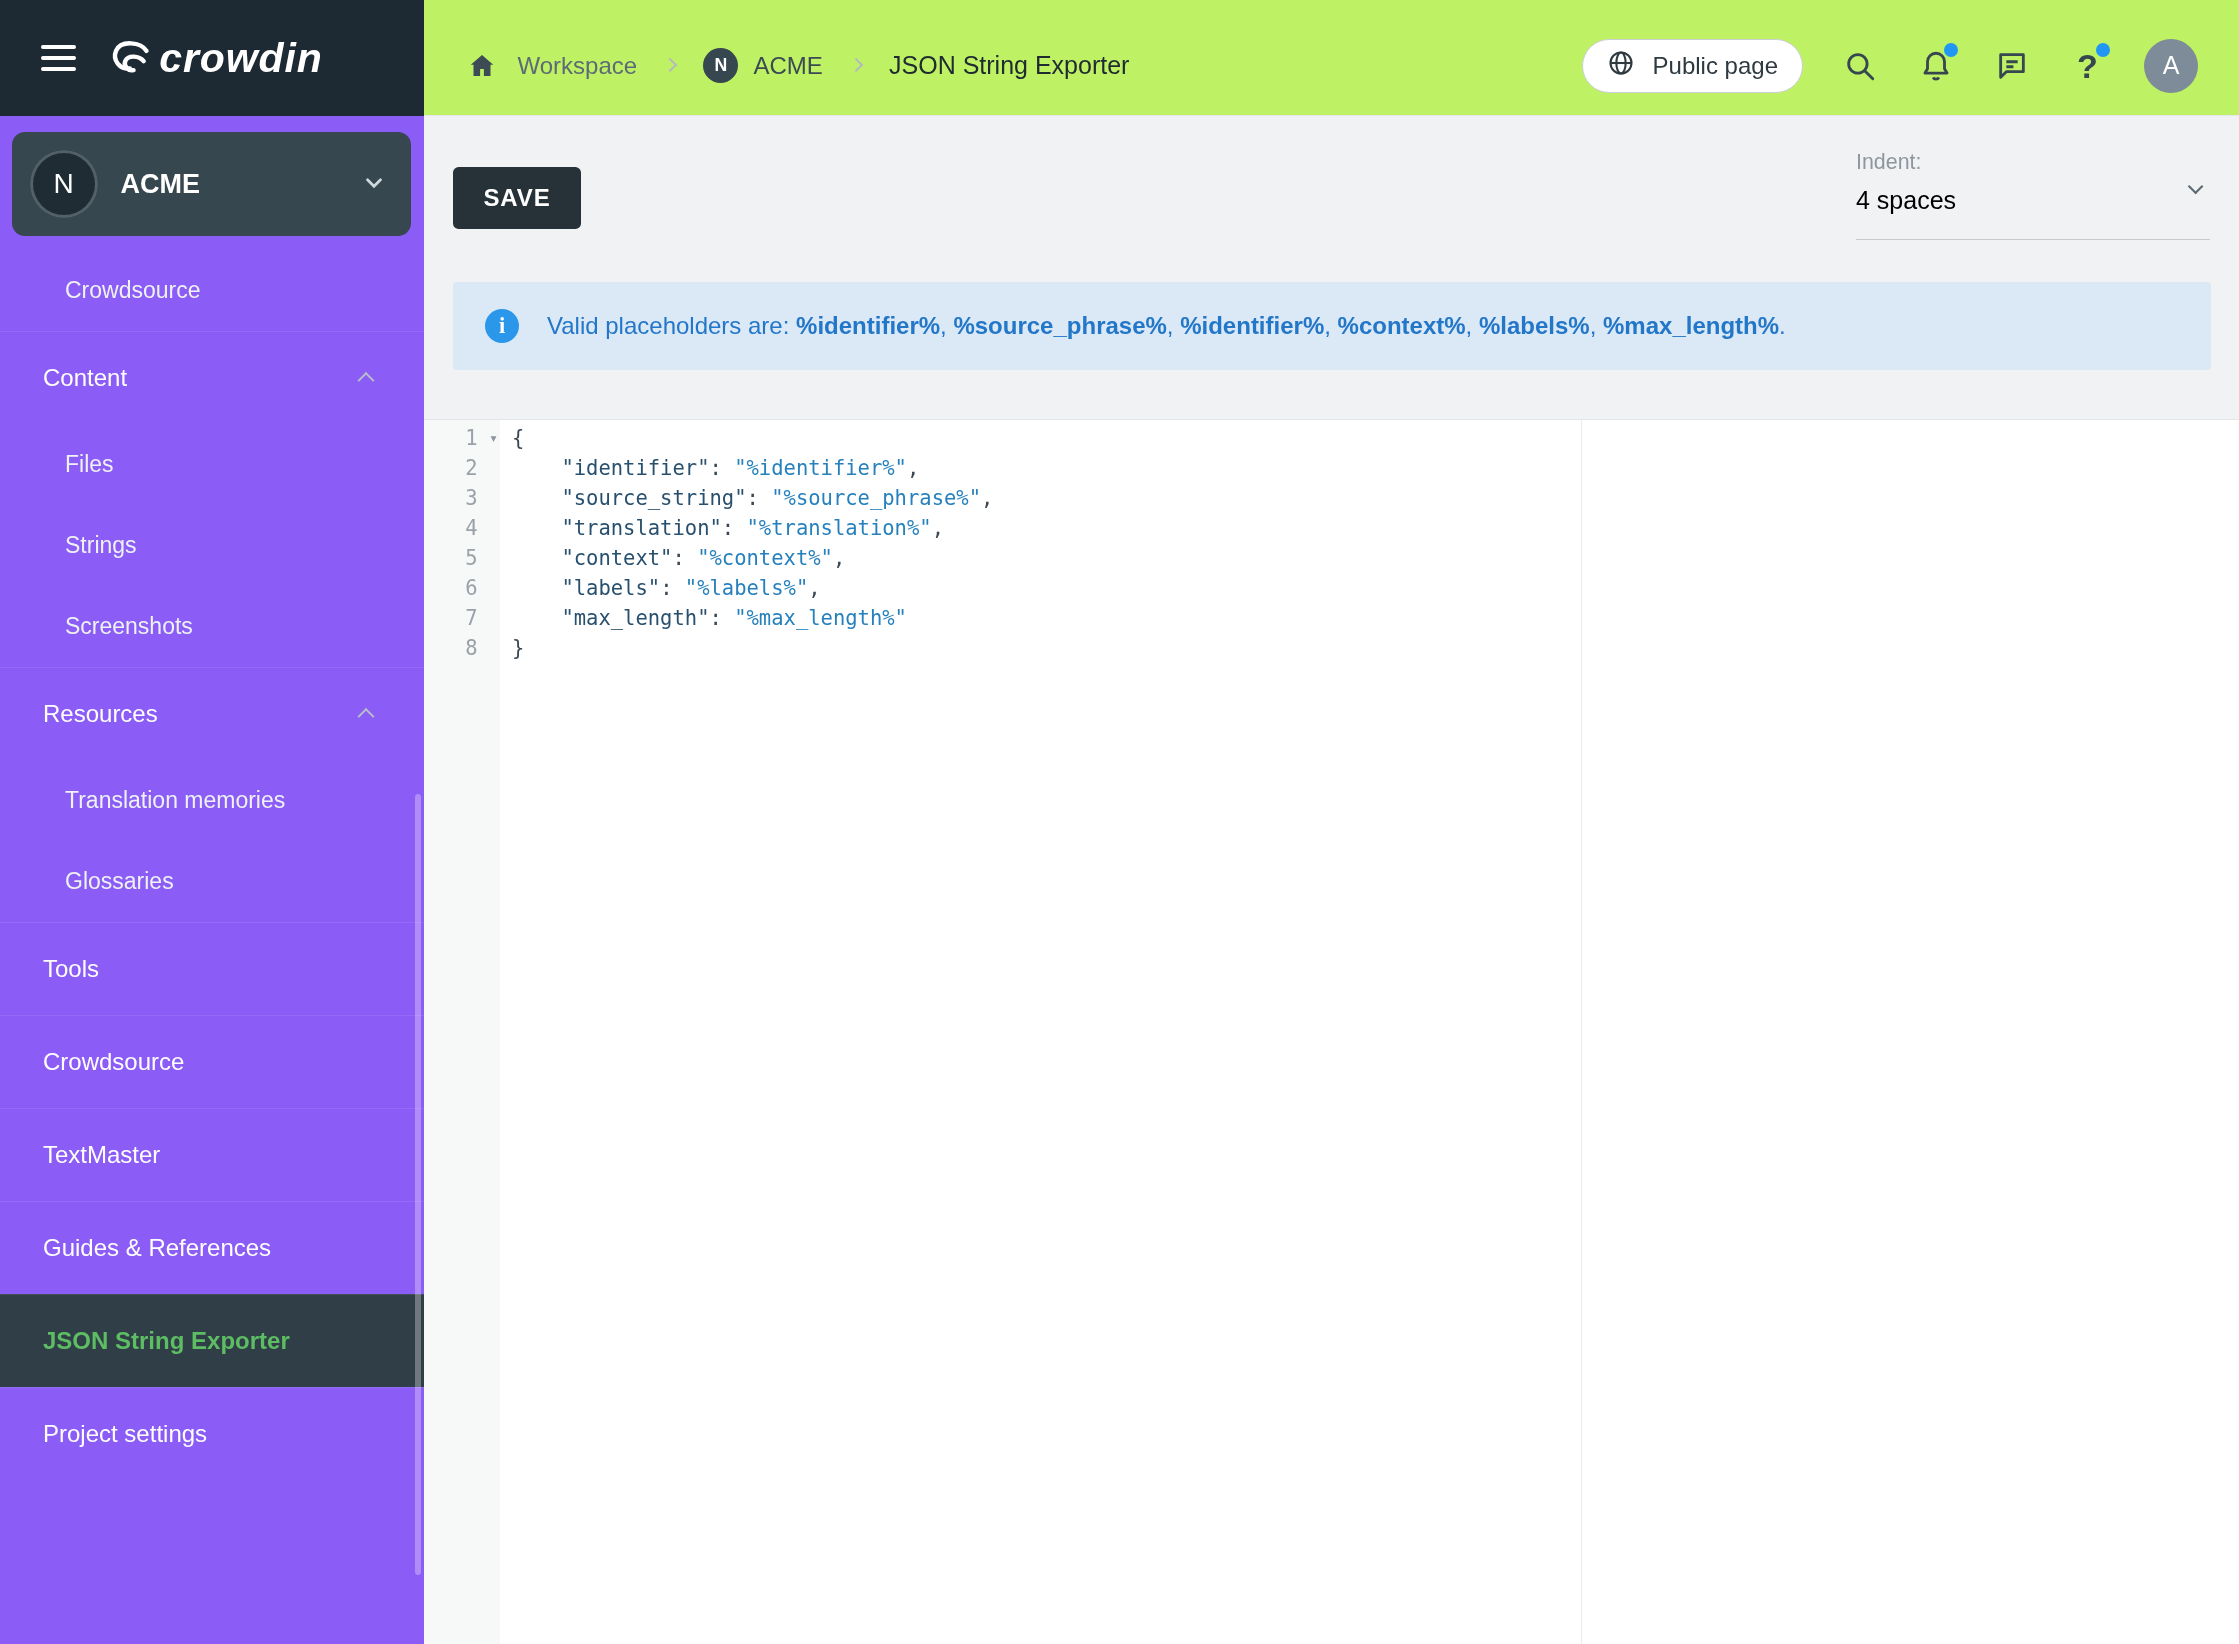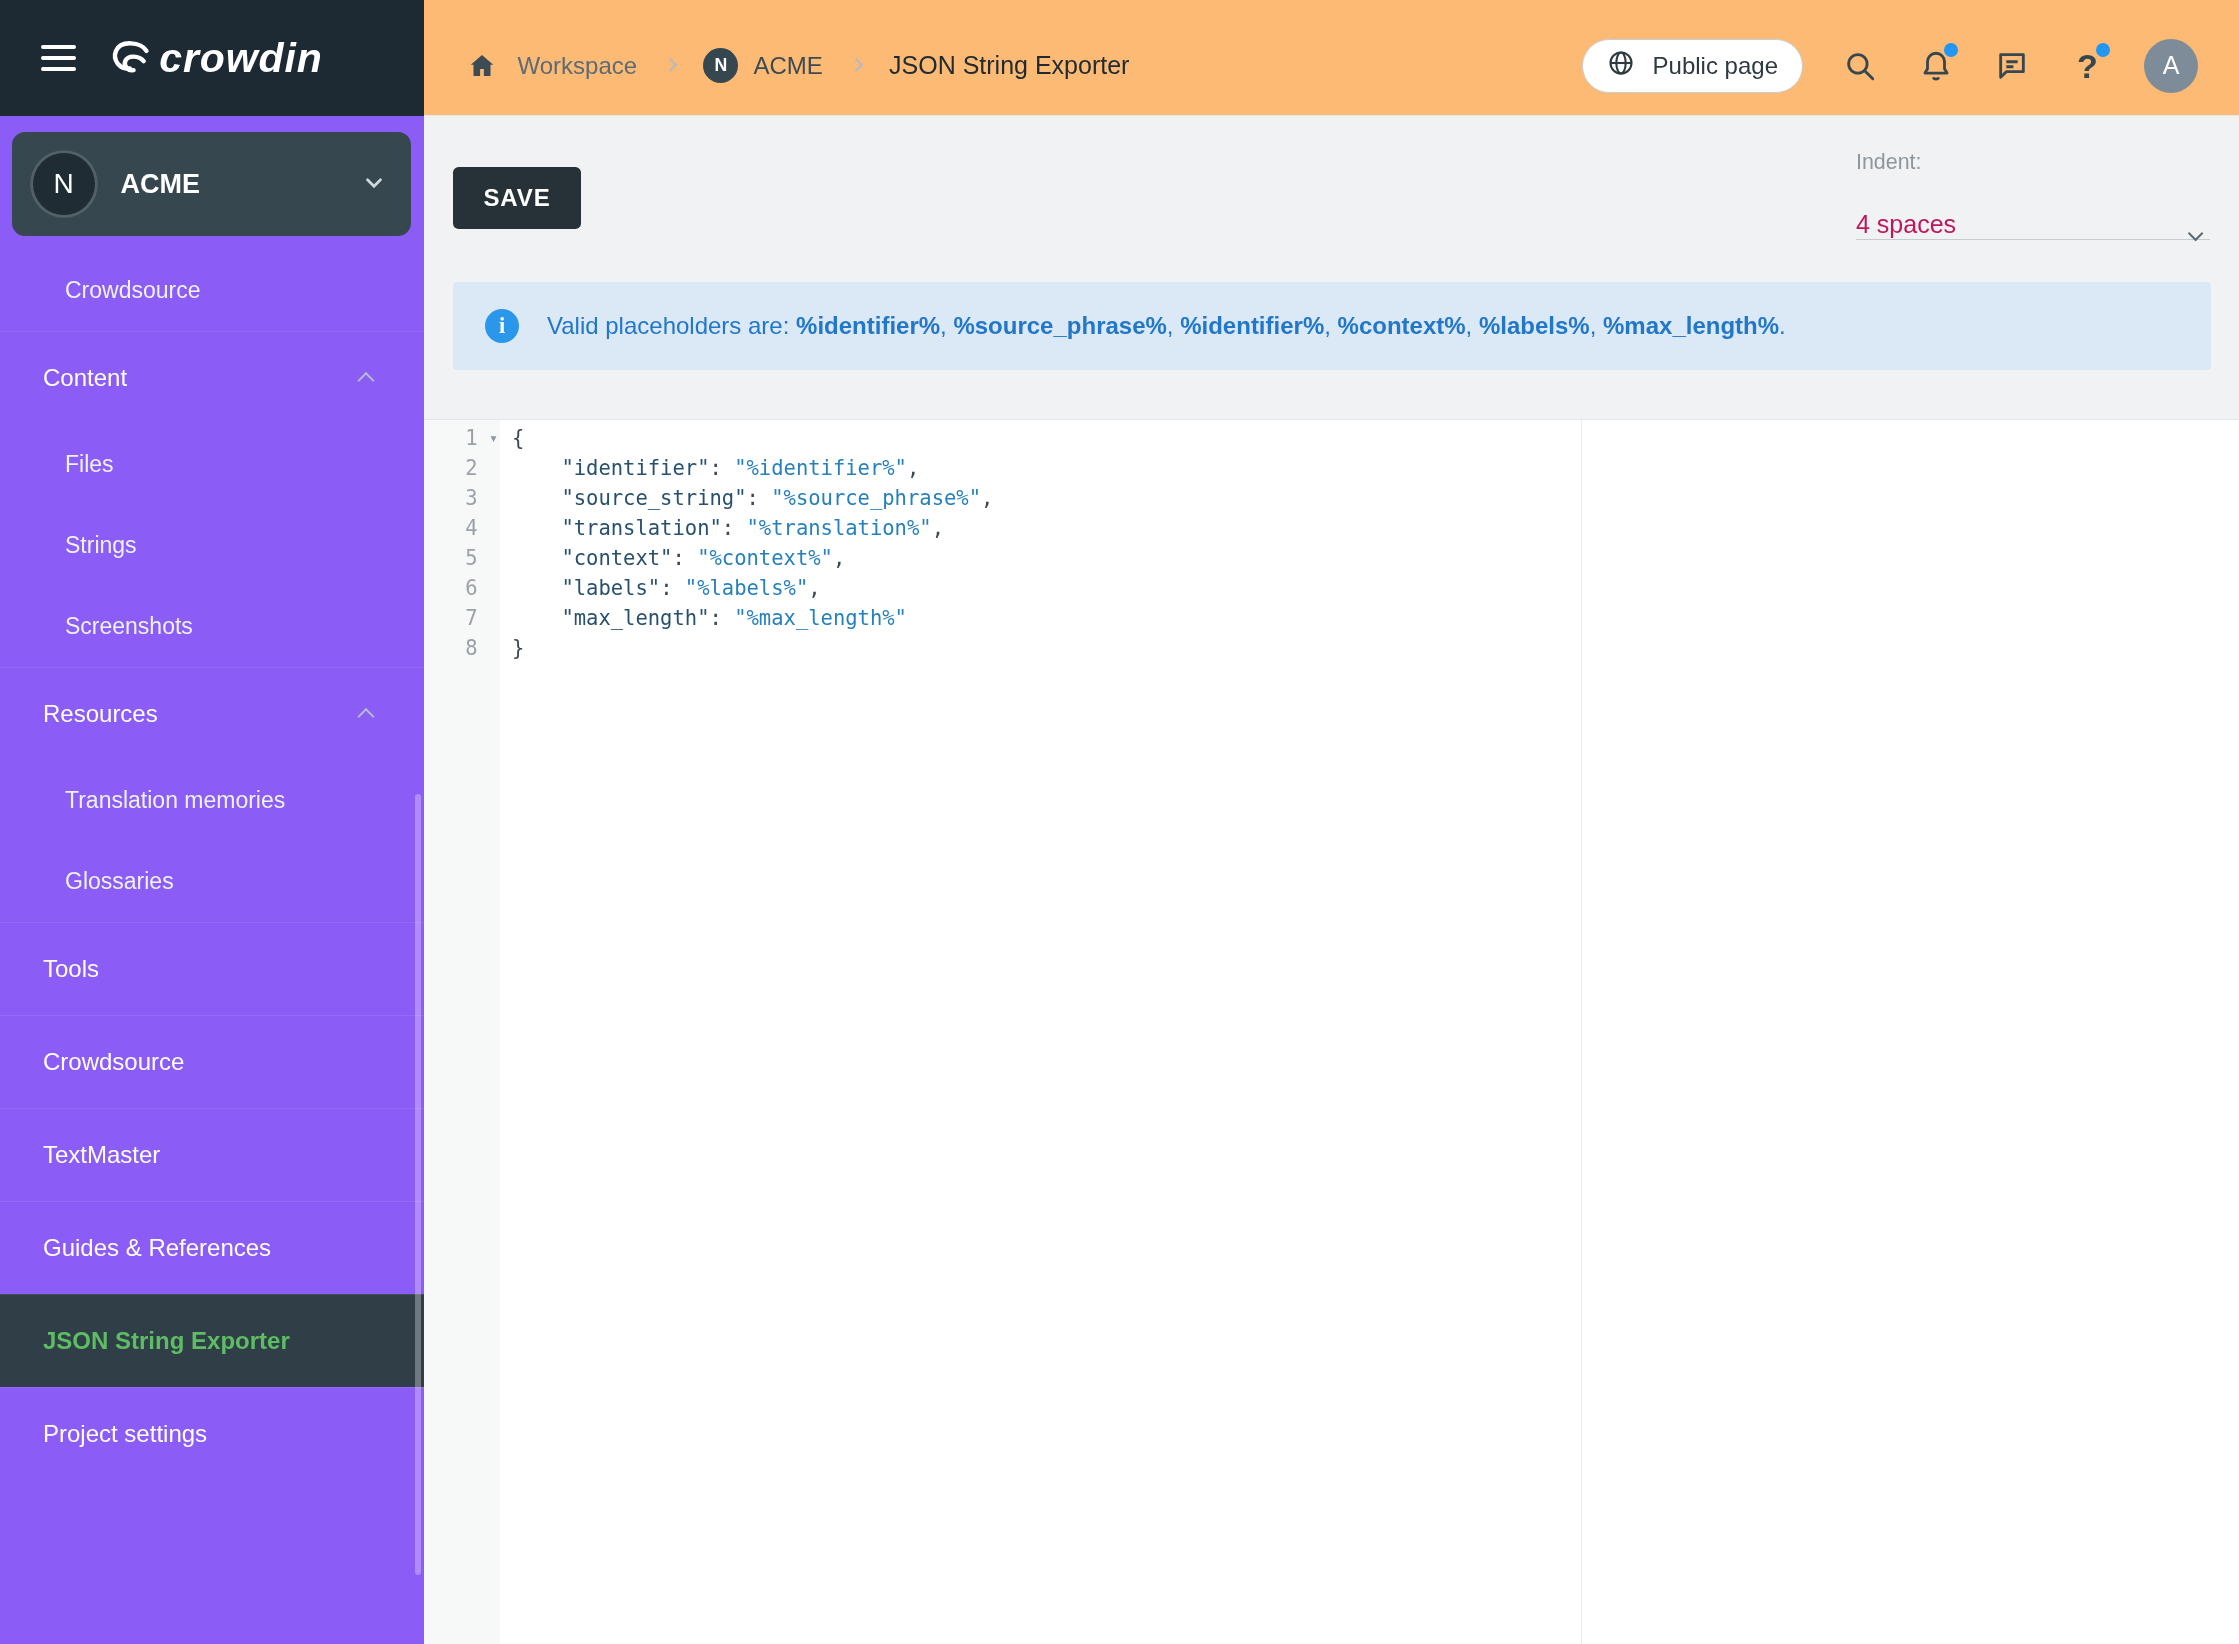--- a/index.html
+++ b/index.html
@@ -22,42 +22,42 @@
   .sidebar-nav { position:absolute; top:250px; left:0; right:0; }
   .sb-row { position:relative; display:flex; align-items:center; color:#fff; cursor:pointer; }
   .sb-main, .sb-section { height:93px; padding-left:43px; font-size:24px; font-weight:500; }
   .sb-sub { height:81px; padding-left:65px; font-size:23px; font-weight:400; color:#eef2f4; }
   .sb-divider { border-top:0.9px solid rgba(255,255,255,.09); }
   .sb-active { background:#303e47; color:#5dbd63; font-weight:600; }
   .sb-caret { position:absolute; right:52px; top:50%; width:12px; height:12px; border-left:2.8px solid #b6c0c6; border-top:2.8px solid #b6c0c6; transform:translateY(-30%) rotate(45deg); }
   .sb-scrollbar { position:absolute; right:2.8px; top:794px; width:6.5px; height:781px; border-radius:3.7px; background:rgba(255,255,255,.30); }
 
   
-  .header { position:absolute; left:424px; top:0; right:0; height:116px; background:#fdba74; border-bottom:0.9px solid #e4e7e9; display:flex; align-items:center; padding:16px 41px 0 43px;justify-content:flex-end; }
+  .header { position:absolute; left:424px; top:0; right:0; height:116px; background:#bef264; border-bottom:0.9px solid #e4e7e9; display:flex; align-items:center; padding:16px 41px 0 43px;justify-content:flex-end; }
   .crumbs { display:flex; align-items:center; flex:1; min-width:0; }
   .crumb-sep { width:10.3px; height:10.3px; border-top:2.3px solid #b3bac0; border-right:2.3px solid #b3bac0; transform:rotate(45deg); margin:0 28px; flex:none; }
   .crumb-home { margin-right:20.5px; display:flex; align-items:center; cursor:pointer; }
   .crumb-ws { font-size:24px; color:#5d6b74; cursor:pointer; }
   .crumb-item { display:flex; align-items:center; gap:15px; cursor:pointer; }
   .crumb-badge { width:35px; height:35px; border-radius:50%; background:#37474f; color:#fff; font-size:17.7px; font-weight:600; display:flex; align-items:center; justify-content:center; }
   .crumb-project { font-size:24px; color:#3c4a53; font-weight:500; }
   .crumb-page { font-size:25px; color:#1f2a31; font-weight:500; white-space:nowrap; }
   .header-actions { display:flex; align-items:center; gap:37px; }
   .pill { display:flex; align-items:center; gap:18px; height:54px; padding:0 24px; border:1.9px solid #c9ced2; border-radius:28px; color:#2e3940; font-size:24px; font-weight:500; cursor:pointer; background:#fff; white-space:nowrap; }
   .hicon { position:relative; width:39px; height:39px; display:flex; align-items:center; justify-content:center; cursor:pointer; }
   .dot { position:absolute; top:-2.8px; right:-2.8px; width:14px; height:14px; border-radius:50%; background:#2196f3; }
   .help-q { font-size:34px; font-weight:700; color:#37474f; line-height:1; }
   .avatar { width:54px; height:54px; border-radius:50%; background:#7d8c98; color:#fff; font-size:25px; font-weight:500; display:flex; align-items:center; justify-content:center; cursor:pointer; flex:none; }
 
   
   .content { position:absolute; left:424px; top:116px; right:0; bottom:0; background:#f1f2f4; }
   .save-btn { position:absolute; left:29px; top:51px; width:128px; height:62px; background:#263238; color:#fff; border:none; border-radius:5.6px; font-family:inherit; font-size:24px; font-weight:700; letter-spacing:0.9px; cursor:pointer; }
   .indent-wrap { position:absolute; right:29px; top:34px; width:354px; }
   .indent-label { font-size:21.4px; color:#8e979e; }
-  .indent-select { margin-top:11.2px; height:54px; display:flex; align-items:flex-end; justify-content:space-between; border-bottom:0.9px solid #c6cbcf; font-size:25px; color:#be185d; cursor:pointer; }
+  .indent-select { margin-top:11.2px; height:54px; display:flex; align-items:flex-start; justify-content:space-between; border-bottom:0.9px solid #c6cbcf; font-size:25px; color:#000000; cursor:pointer; }
   .sel-caret { width:11.2px; height:11.2px; border-right:2.3px solid #5c6971; border-bottom:2.3px solid #5c6971; transform:rotate(45deg); margin:-5.6px 9.3px 0 0; }
 
   .alert { position:absolute; left:29px; right:28px; top:166px; height:88px; background:#dbe8f6; border-radius:3.7px; display:flex; align-items:center; padding:0 32px; gap:28px; }
   .alert-icon { width:34px; height:34px; border-radius:50%; background:#2a97ea; color:#fff; font-size:22.4px; font-weight:700; font-family:"Liberation Serif", serif; display:flex; align-items:center; justify-content:center; flex:none; }
   .alert-msg { font-size:24px; color:#2277c9; white-space:nowrap; overflow:hidden; }
   .alert-msg b { font-weight:700; }
 
   .editor { position:absolute; left:0; right:0; top:303px; bottom:0; background:#fff; border-top:0.9px solid #e3e6e8; }
   .gutter { position:absolute; left:0; top:0; bottom:0; width:76px; background:#f7f8f8; padding-top:2.8px; }
   .gut-line { position:relative; height:30px; text-align:right; padding-right:22.4px; color:#9aa2a8; font:20.5px/30px "DejaVu Sans Mono", monospace; }

